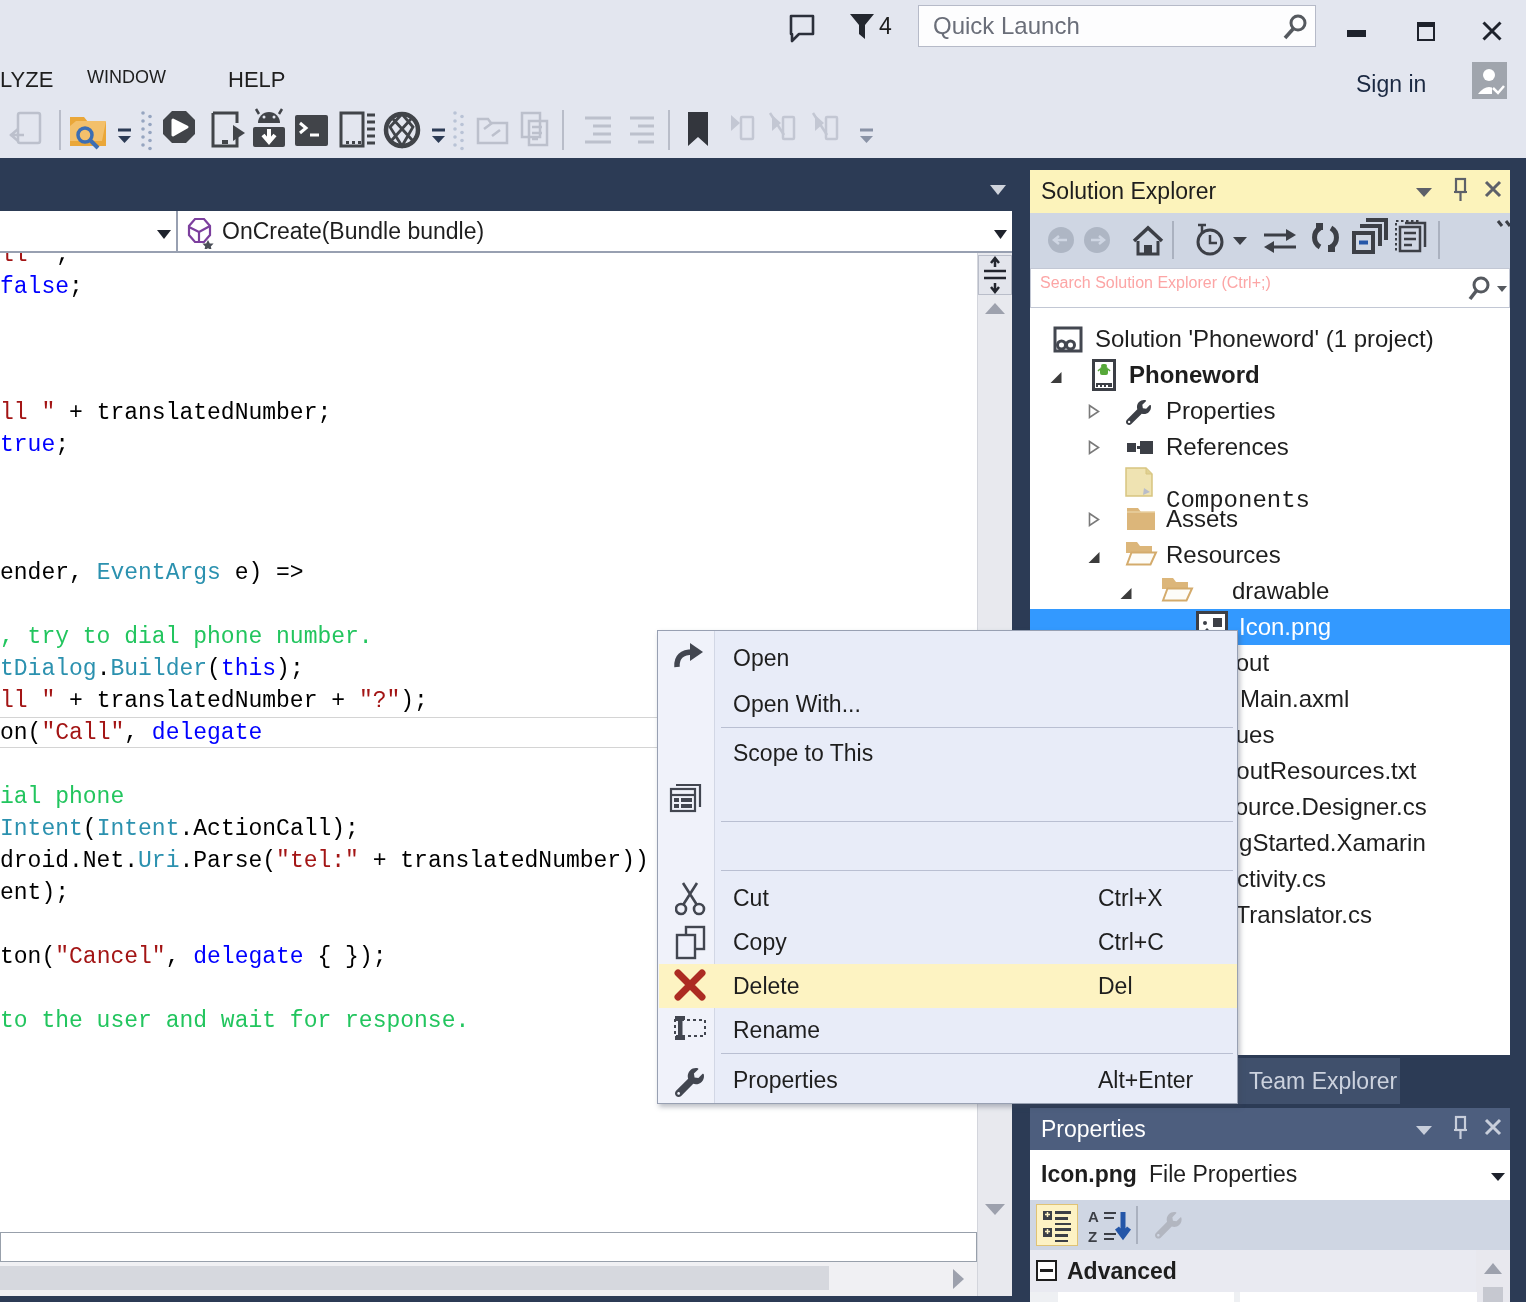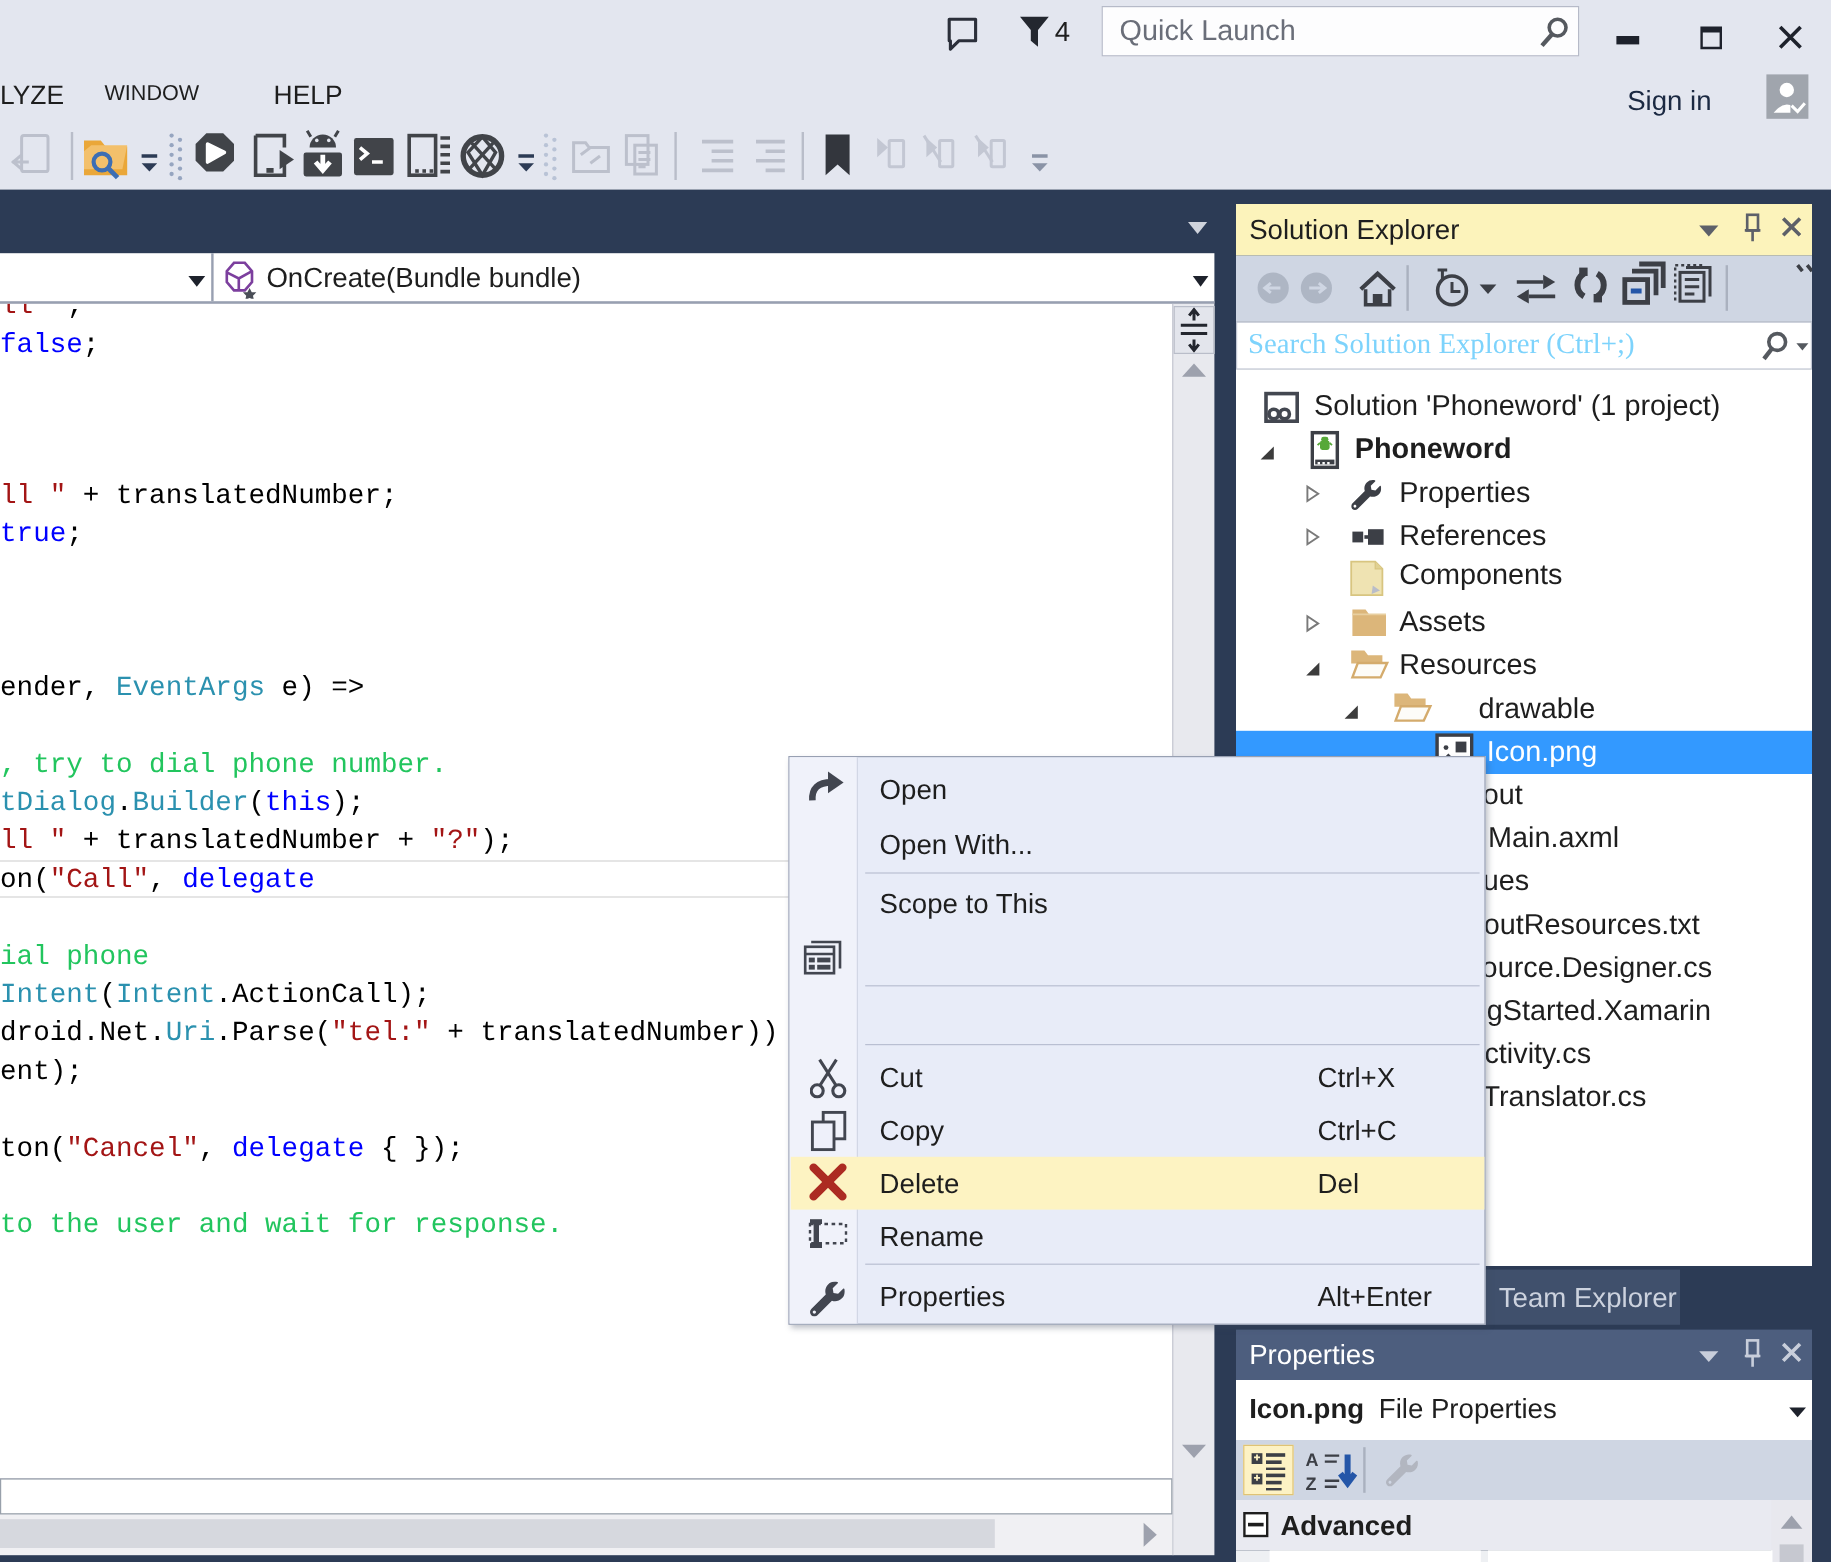--- a/index.html
+++ b/index.html
@@ -323,21 +323,21 @@
       <path d="M374 20 h12 M374 26 h12 M374 32 h8"></path>
     </g>
     <g fill="none" stroke="#3c3f46" stroke-width="2" stroke-dasharray="2.5 2.5">
       <path d="M366 10 v28 M366 8 h24"></path>
     </g>
     <rect x="408" y="8" width="2" height="38" fill="#aab1bf"></rect>
     <path d="M468 8 l4 5 M476 8 l4 5" stroke="#3c3f46" stroke-width="3" fill="none"></path>
   </svg>
 </div>
 <div class="abs" style="left:1030px;top:268px;width:480px;height:40px;background:#fff;border:1px solid #c2c7d4;"></div>
-<div class="abs ui" style="left:1040px;top:274px;color:#7dd3fc;font-size:24px;font-family:Liberation Serif, serif;">Search Solution Explorer (Ctrl+;)</div>
+<div class="abs ui" style="left:1040px;top:274px;color:#fca5a5;font-size:16px;">Search Solution Explorer (Ctrl+;)</div>
 <div class="abs" style="left:1468px;top:274px;">
   <svg width="40" height="30" viewBox="0 0 40 30">
     <circle cx="13" cy="11" r="7" fill="none" stroke="#55595f" stroke-width="3"></circle>
     <path d="M9 16 l-7 9" stroke="#55595f" stroke-width="3.6"></path>
     <path d="M29 12 h10 l-5 6 z" fill="#55595f"></path>
   </svg>
 </div>
 
 <div class="abs" style="left:1030px;top:308px;width:480px;height:747px;background:#fff;"></div>
 <div id="tree">
@@ -401,21 +401,21 @@
   <div class="tt" style="left:1166px;top:429px;">References</div>
 
   <div class="abs" style="left:1124px;top:466px;">
       <svg width="30" height="32" viewBox="0 0 30 32">
 <path d="M2 2 h20 l6 6 v22 h-26 z" fill="#efe3b2"></path>
 <path d="M2 2 h20 l6 6 v22 h-26 z" fill="none" stroke="#d8c580" stroke-width="1.5"></path>
 <path d="M22 2 l0 6 l6 0" fill="#e0d193" stroke="#d8c580"></path>
 <path d="M20 22 l6 4 l-7 3 z" fill="#b9bdc9"></path>
 </svg>
     </div>
-  <div class="tt" style="left:1166px;top:462px;">Components</div>
+  <div class="tt" style="left:1166px;top:483px;font-family:Liberation Mono, monospace;">Components</div>
 
   <div class="abs" style="left:1087px;top:511px;">
       <svg width="15" height="17" viewBox="0 0 15 17">
         <path d="M2.5 2.5 L11.5 8.5 L2.5 14.5 Z" fill="#fff" stroke="#7a7a7a" stroke-width="1.6"></path>
       </svg>
     </div>
   <div class="abs" style="left:1126px;top:504px;">
       <svg width="30" height="28" viewBox="0 0 30 28">
 <path d="M1 4 h11 l3 4 h14 v18 h-28 z" fill="#dcb67a"></path>
 <path d="M1 8 h28" stroke="#e8cfa0" stroke-width="1.5"></path>

